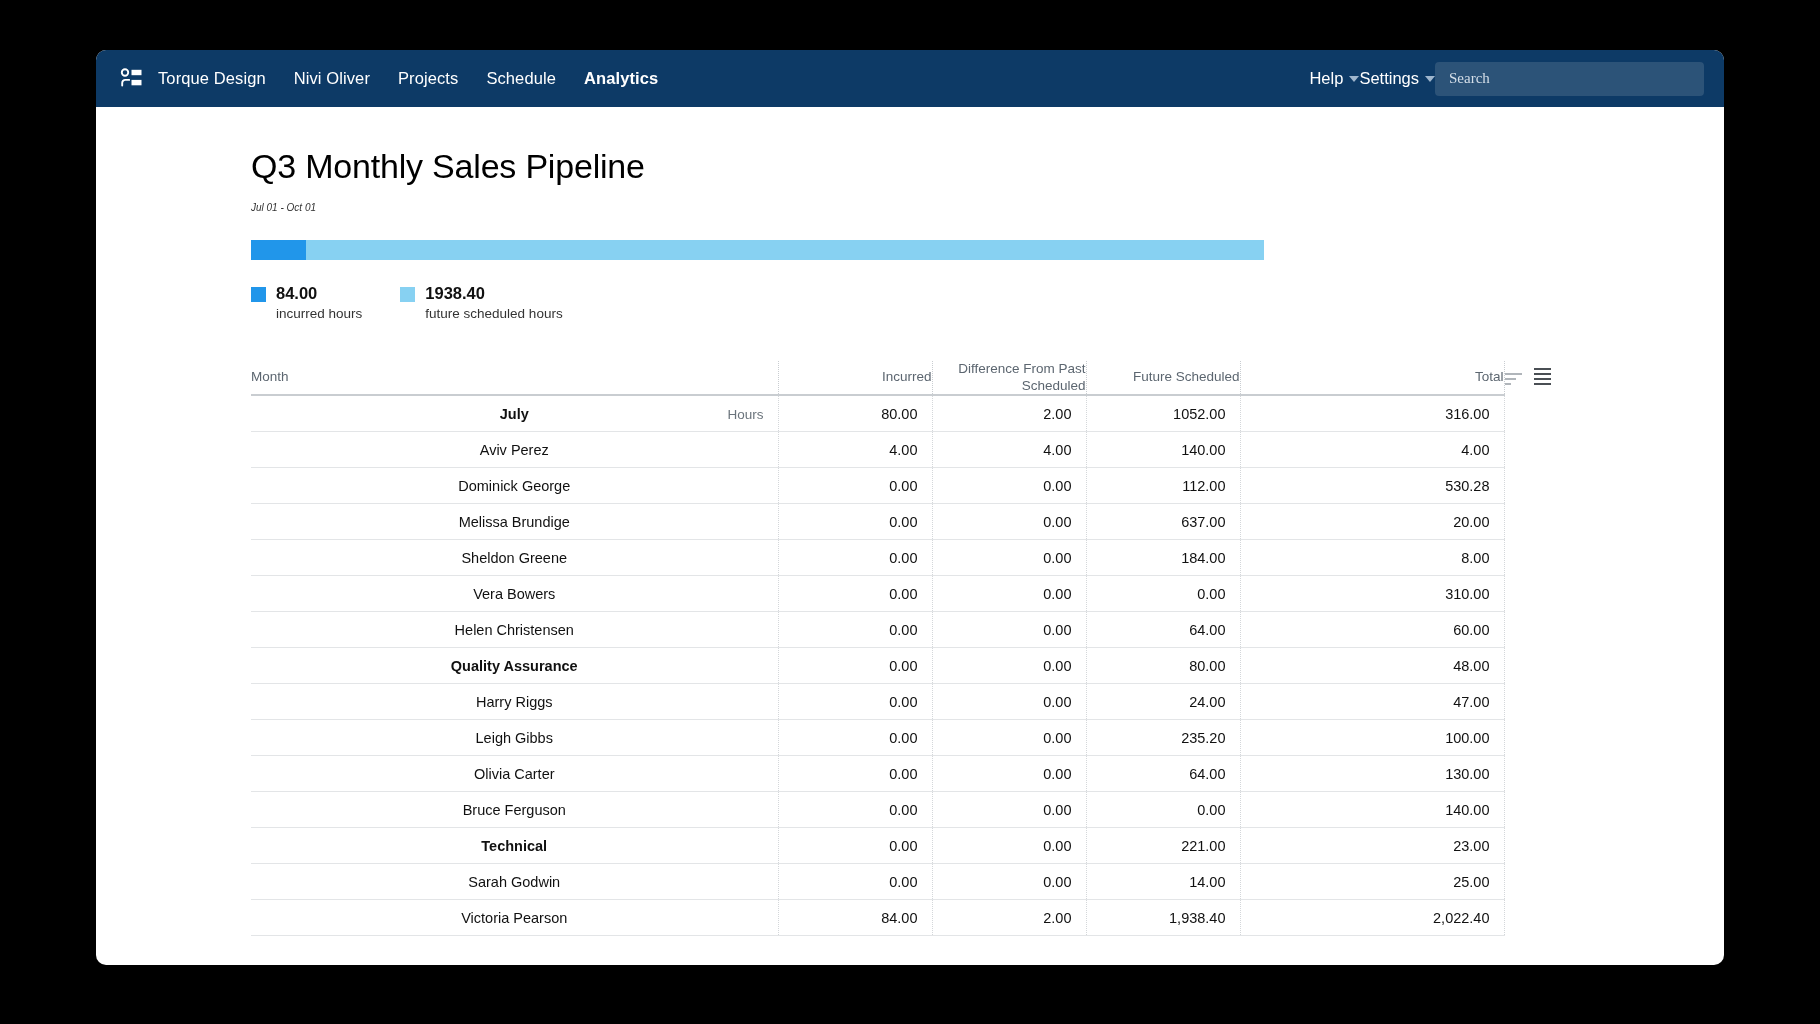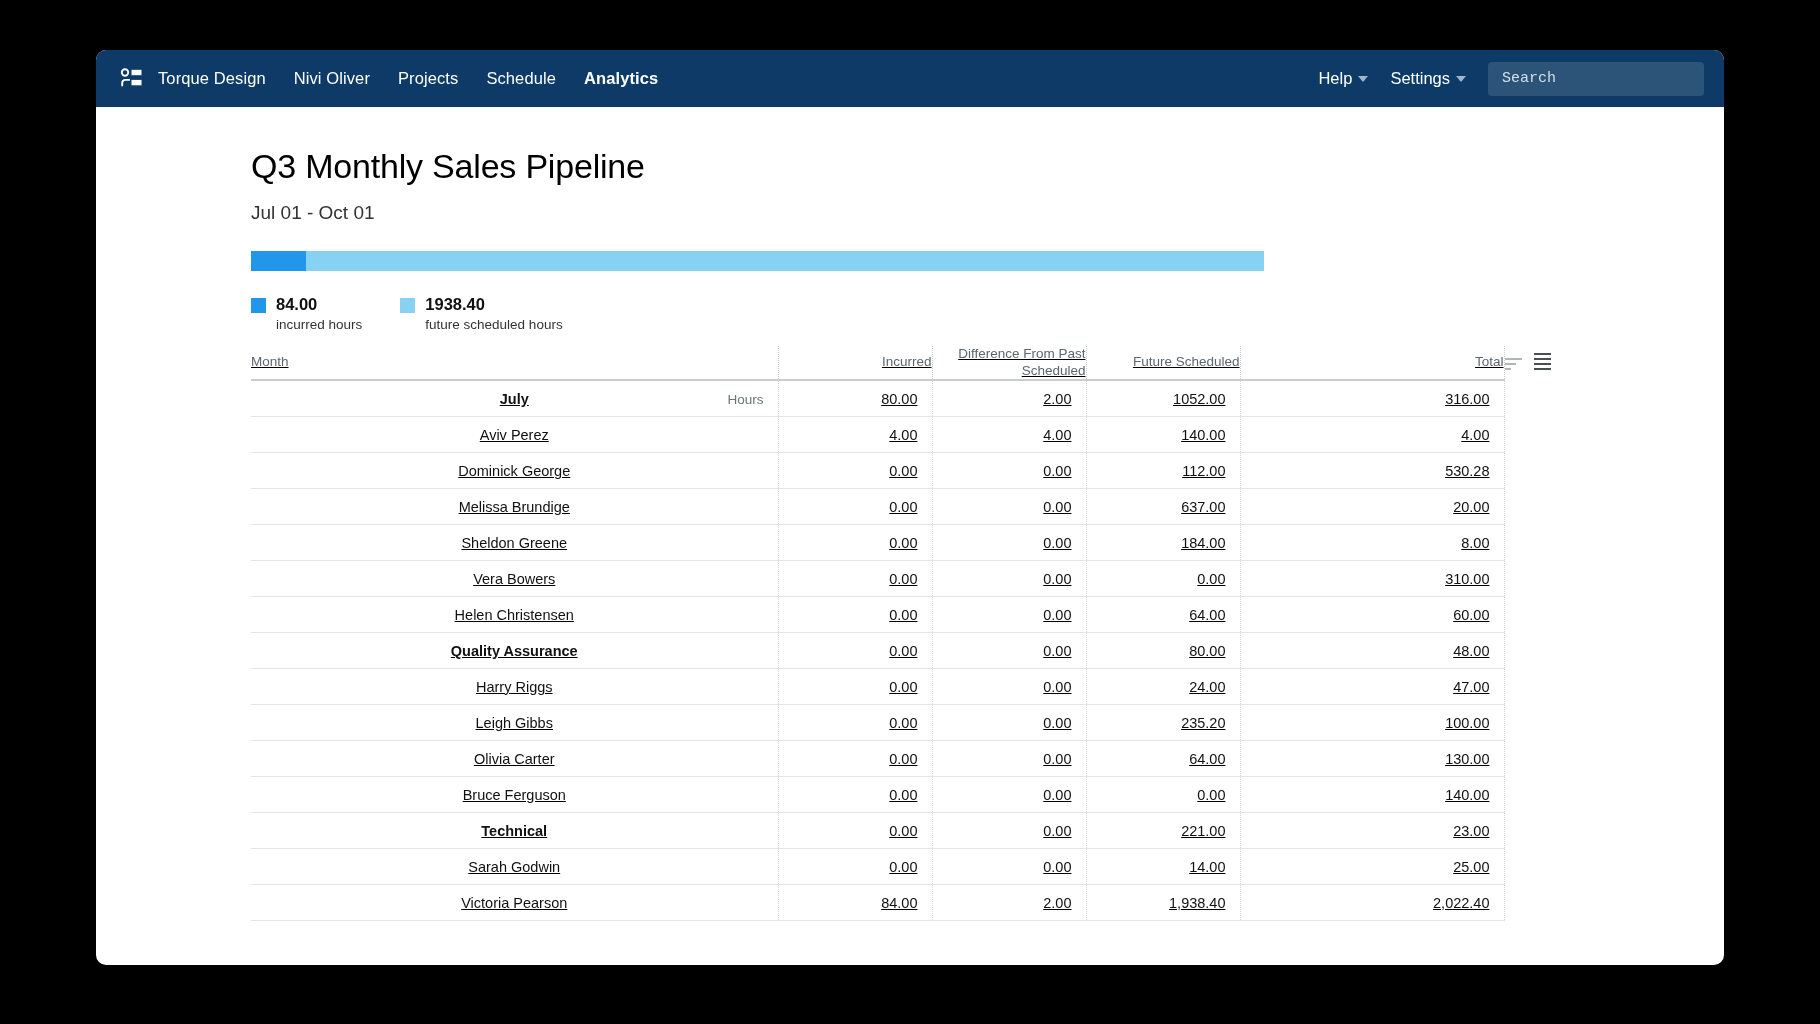--- a/index.html
+++ b/index.html
@@ -51,69 +51,69 @@
     font-size: 16.5px;
     letter-spacing: .1px;
     white-space: nowrap;
     cursor: pointer;
   }
   .nav-link.active { font-weight: bold; }
   .nav-right {
     margin-left: auto;
     display: flex;
     align-items: center;
-    gap: 22px;
     padding-right: 20px;
   }
   .nav-menu {
     color: #ffffff;
     font-size: 16.5px;
     display: flex;
     align-items: center;
     gap: 6px;
     cursor: pointer;
     white-space: nowrap;
   }
   .caret {
     width: 0; height: 0;
     border-left: 5px solid transparent;
     border-right: 5px solid transparent;
     border-top: 6px solid #9fb6cd;
     display: inline-block;
   }
   .search-box {
-    width: 216px;
+    width: 269px;
     height: 34px;
     background: #2c5378;
     border: none;
     border-radius: 4px;
     color: #ffffff;
     font-size: 15px;
     padding: 0 14px;
     box-sizing: border-box;
-    font-family: Liberation Mono, monospace;
+    font-family: Liberation Serif, serif;
   }
   .search-box::placeholder { color: #d5dfe9; opacity: 1; }
 
   
   .page {
     padding: 40px 58px 0 155px;
     box-sizing: border-box;
   }
   .page-title {
     font-size: 34px;
     font-weight: 500;
     color: #000000;
     letter-spacing: -.2px;
     margin: 0;
   }
   .page-subtitle {
-    font-size: 19px;
+    font-size: 10px;
     color: #333333;
     margin: 16px 0 0 0;
+    font-style: italic;
   }
 
   
   .summary-bar {
     margin-top: 27px;
     height: 20px;
     width: 1013px;
     display: flex;
     background: transparent;
   }
@@ -132,21 +132,21 @@
   .legend-swatch.incurred { background: #2196ea; }
   .legend-swatch.future   { background: #87d1f2; }
   .legend-value {
     font-size: 16.5px; font-weight: bold; color: #111111; line-height: 1.25;
   }
   .legend-label {
     font-size: 13.5px; color: #333333; margin-top: 2px;
   }
 
   
-  .table-wrap { margin-top: 14px; text-decoration: underline; }
+  .table-wrap { margin-top: 40px; }
   table.report {
     border-collapse: collapse;
     width: 1253px;
     table-layout: fixed;
   }
   table.report th, table.report td {
     padding: 0;
     vertical-align: middle;
   }
   th.h {

